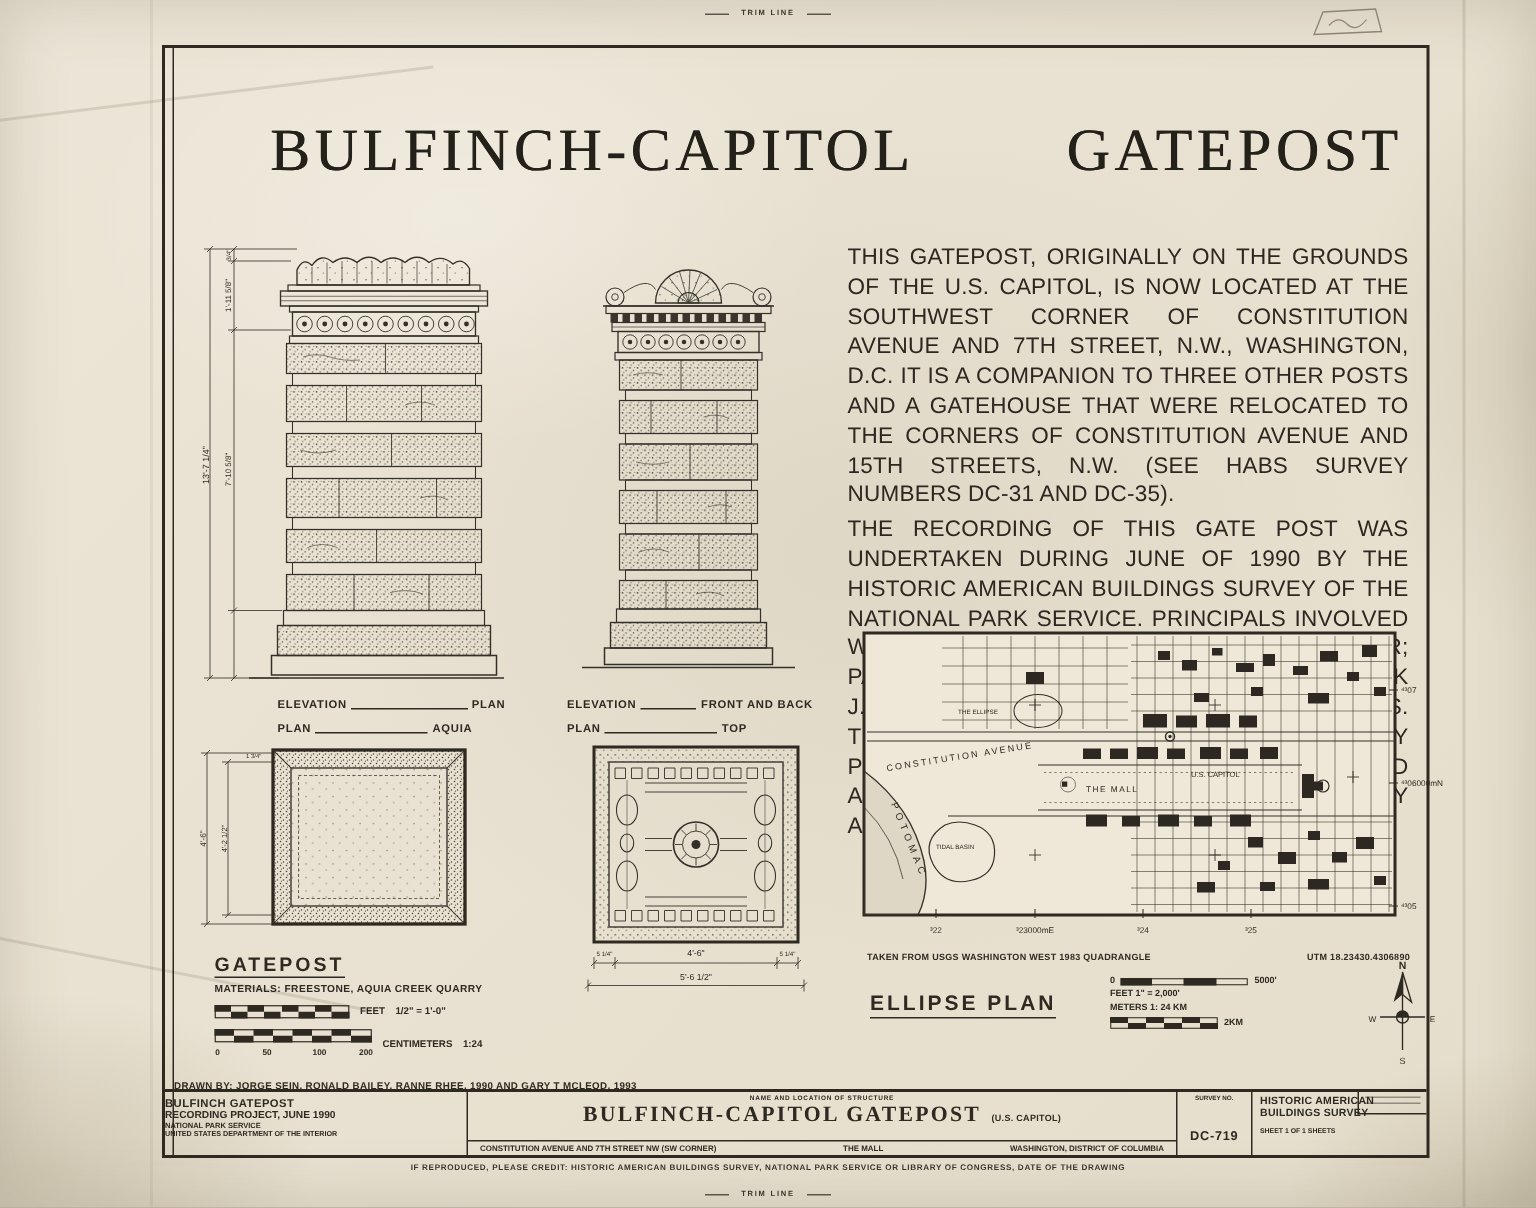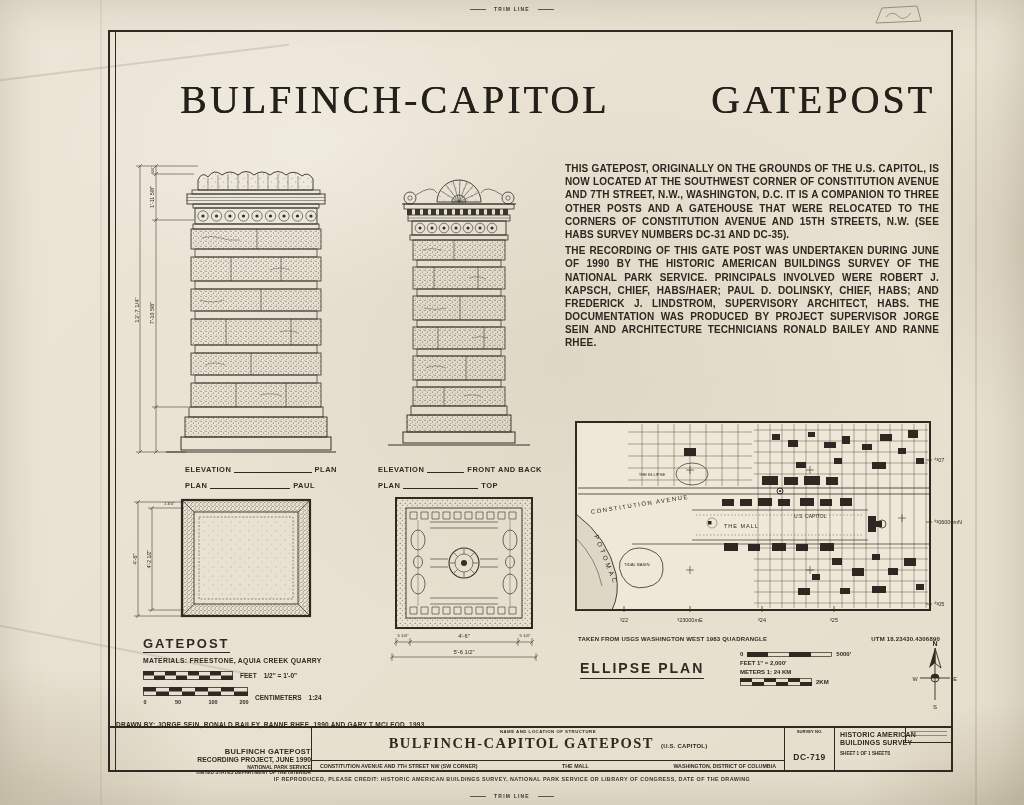--- a/index.html
+++ b/index.html
@@ -18,40 +18,40 @@
   .abs{position:absolute}
   .crease{position:absolute;background:rgba(120,110,88,.20);pointer-events:none}
   .trim{position:absolute;left:0;width:100%;display:flex;justify-content:center;align-items:center;gap:8px;
     font-size:5px;font-weight:bold;letter-spacing:1.2px;color:var(--ink2)}
   .trim i{width:16px;border-top:0.8px solid rgba(58,54,44,.8)}
   .frame{position:absolute;left:108px;top:30px;width:845px;height:742px;border:2.5px solid var(--ink)}
   .frame-line-left{position:absolute;left:5px;top:0;bottom:0;width:1px;background:var(--ink)}
   .sheet-title{position:absolute;left:70px;right:16px;top:44px;display:flex;justify-content:space-between;
     font-family:"Liberation Serif",serif;font-size:40px;letter-spacing:3px;color:#24201a;
     text-shadow:.35px 0 0 currentColor}
-  .notes{position:absolute;left:455px;top:130px;width:374px;font-size:10px;line-height:1.32;font-weight:bold;
+  .notes{position:absolute;left:455px;top:130px;width:374px;font-size:15px;line-height:1.32;font-weight:normal;
     letter-spacing:.15px;text-align:justify;color:#2c2720}
   .notes p + p{margin-top:3px}
   .dlabel{position:absolute;display:flex;align-items:flex-end;font-size:7.5px;font-weight:bold;letter-spacing:.5px;color:var(--ink)}
   .dlabel .rule{flex:1;border-bottom:.9px solid var(--ink);margin:0 3px 1px}
   .gp-block{position:absolute;left:33px;top:602px;width:265px}
   .gp-head{display:inline-block;font-size:13px;font-weight:bold;letter-spacing:2px;border-bottom:1.6px solid var(--ink);padding-bottom:1px}
   .gp-mat{font-size:6.8px;font-weight:bold;letter-spacing:.3px;margin-top:4px}
   .scale-row{display:flex;align-items:center;gap:7px;margin-top:7px;font-size:6.5px;font-weight:bold}
   .loc-head{position:absolute;left:470px;top:628px;display:inline-block;font-size:14px;font-weight:bold;letter-spacing:2px;
     border-bottom:1.6px solid var(--ink);padding-bottom:2px}
   .loc-scales{position:absolute;left:630px;top:616px;width:165px;font-size:6px;font-weight:bold}
   .loc-scales .row{display:flex;align-items:center;gap:4px;margin-top:3px}
   .map-caption{position:absolute;left:468px;top:604px;width:362px;display:flex;justify-content:space-between;
     font-size:6px;font-weight:bold;letter-spacing:.2px}
   .drawnby{position:absolute;left:6px;top:689px;font-size:6.5px;font-weight:bold;letter-spacing:.25px}
   .tb{position:absolute;left:0;right:0;bottom:0;height:44px;border-top:2.5px solid var(--ink);display:flex;background:transparent}
   .tb > div{border-right:1.5px solid var(--ink)}
   .tb > div:last-child{border-right:none}
-  .tb-left{width:202px;text-align:right;padding-top:19px}
+  .tb-left{width:202px;text-align:left;padding-top:3px}
   .tb-left .l1{font-size:7.5px;font-weight:bold;letter-spacing:.3px}
   .tb-left .l2{font-size:6.8px;font-weight:bold}
   .tb-left .l3{font-size:5px;font-weight:bold;margin-top:1px}
   .tb-left .l4{font-size:4.8px;font-weight:bold}
   .tb-center{flex:1;display:flex;flex-direction:column;position:relative}
   .tb-c-head{font-size:4.3px;font-weight:bold;text-align:center;letter-spacing:.5px;margin-top:1px}
   .tb-c-name{text-align:center;font-family:"Liberation Serif",serif;font-weight:bold;font-size:14.5px;letter-spacing:1.5px;margin-top:1px}
   .tb-c-name .suffix{font-family:"Liberation Sans",sans-serif;font-size:6px;letter-spacing:.2px;margin-left:7px}
   .tb-c-bottom{margin-top:auto;border-top:1px solid var(--ink);display:flex;justify-content:space-between;
     padding:1.5px 8px;font-size:5.3px;font-weight:bold}
@@ -252,21 +252,21 @@
     </svg>
 
     <div class="dlabel" style="left:75px;top:433px;width:152px">
       <span>ELEVATION</span>
         <span class="rule"></span>
         <span>PLAN</span>
     </div>
     <div class="dlabel" style="left:75px;top:449px;width:130px">
       <span>PLAN</span>
         <span class="rule"></span>
-        <span>PAUL</span>
+        <span>AQUIA</span>
     </div>
     <div class="dlabel" style="left:268px;top:433px;width:164px">
       <span>ELEVATION</span>
         <span class="rule"></span>
         <span>FRONT AND BACK</span>
     </div>
     <div class="dlabel" style="left:268px;top:449px;width:120px">
       <span>PLAN</span>
         <span class="rule"></span>
         <span>TOP</span>

